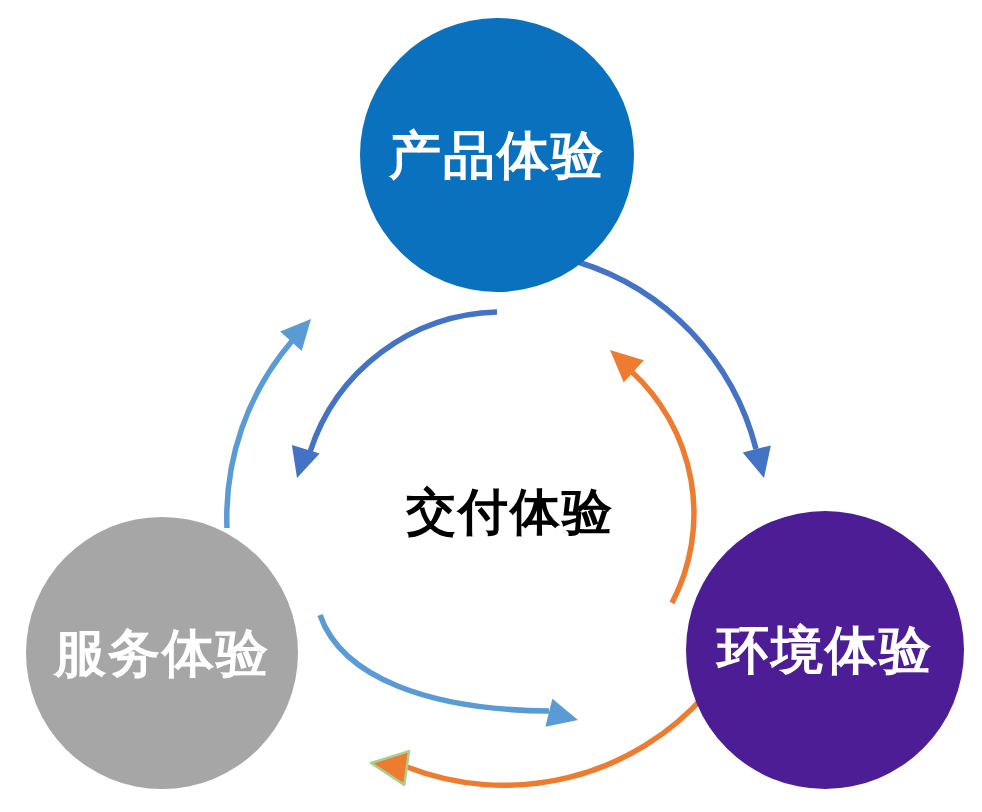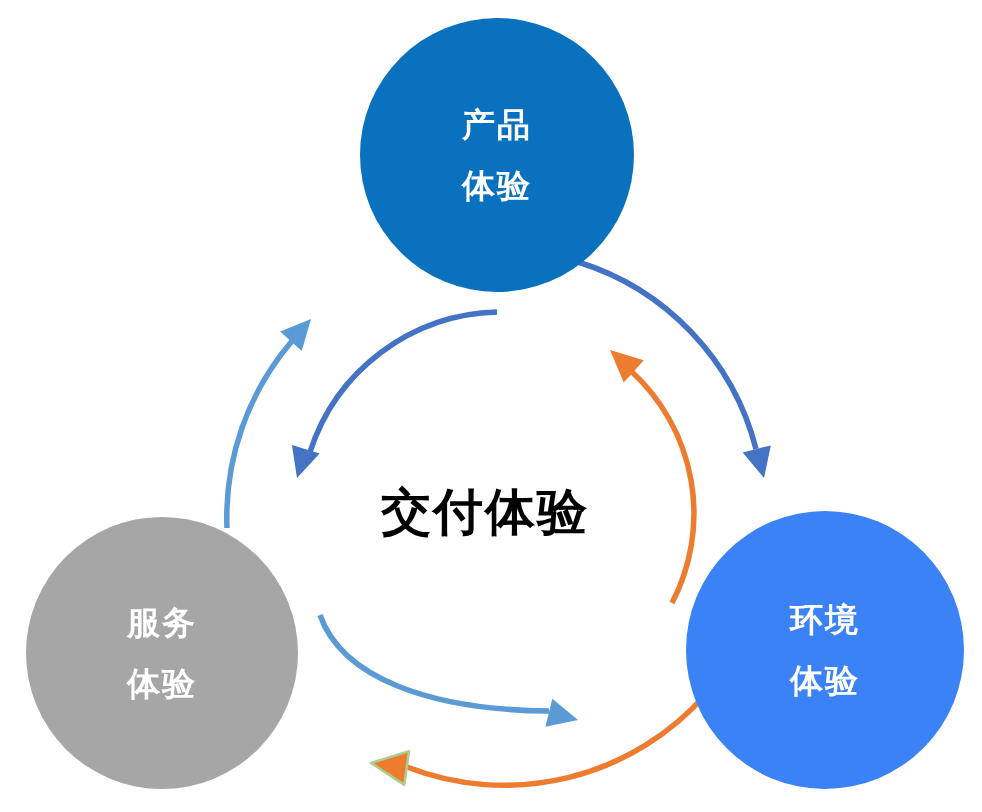--- a/index.html
+++ b/index.html
@@ -7,34 +7,34 @@
     position:relative;
     width:982px;height:812px;
     background:#ffffff;
     overflow:hidden;
     font-family:"Liberation Sans", sans-serif;
   }
   .arcs{position:absolute;left:0;top:0;z-index:1;}
   .node{
     position:absolute;z-index:2;
     border-radius:50%;
-    display:flex;flex-direction:column;
+    display:flex;
     align-items:center;justify-content:center;
     color:#ffffff;font-weight:bold;
-    font-size:33px;line-height:61px;
+    font-size:52px;line-height:61px;
     letter-spacing:2px;
     text-align:center;
     user-select:none;
   }
   .node-product{left:360px;top:18px;width:274px;height:274px;}
   .node-service{left:26px;top:517px;width:272px;height:272px;}
   .node-environment{left:686px;top:511px;width:278px;height:278px;}
   .center-label{
     position:absolute;z-index:2;
-    left:335px;top:480px;width:300px;height:64px;
+    left:360px;top:480px;width:300px;height:64px;
     display:flex;align-items:center;justify-content:center;
     color:#000000;font-weight:bold;font-size:50px;
     letter-spacing:2px;
     user-select:none;
   }
 </style>
 </head>
 <body>
 
 <div class="stage">
@@ -63,20 +63,20 @@
   <div class="node node-product" style="background: rgb(9, 113, 189);">
     <span>产品</span>
     <span>体验</span>
   </div>
 
   <div class="node node-service" style="background: rgb(166, 166, 166); text-align: center;">
     <span>服务</span>
     <span>体验</span>
   </div>
 
-  <div class="node node-environment" style="background: #3b82f6;">
+  <div class="node node-environment" style="background: #4c1d95;">
     <span>环境</span>
     <span>体验</span>
   </div>
 
   <div class="center-label">交付体验</div>
 
 </div>
 
 </body></html>

